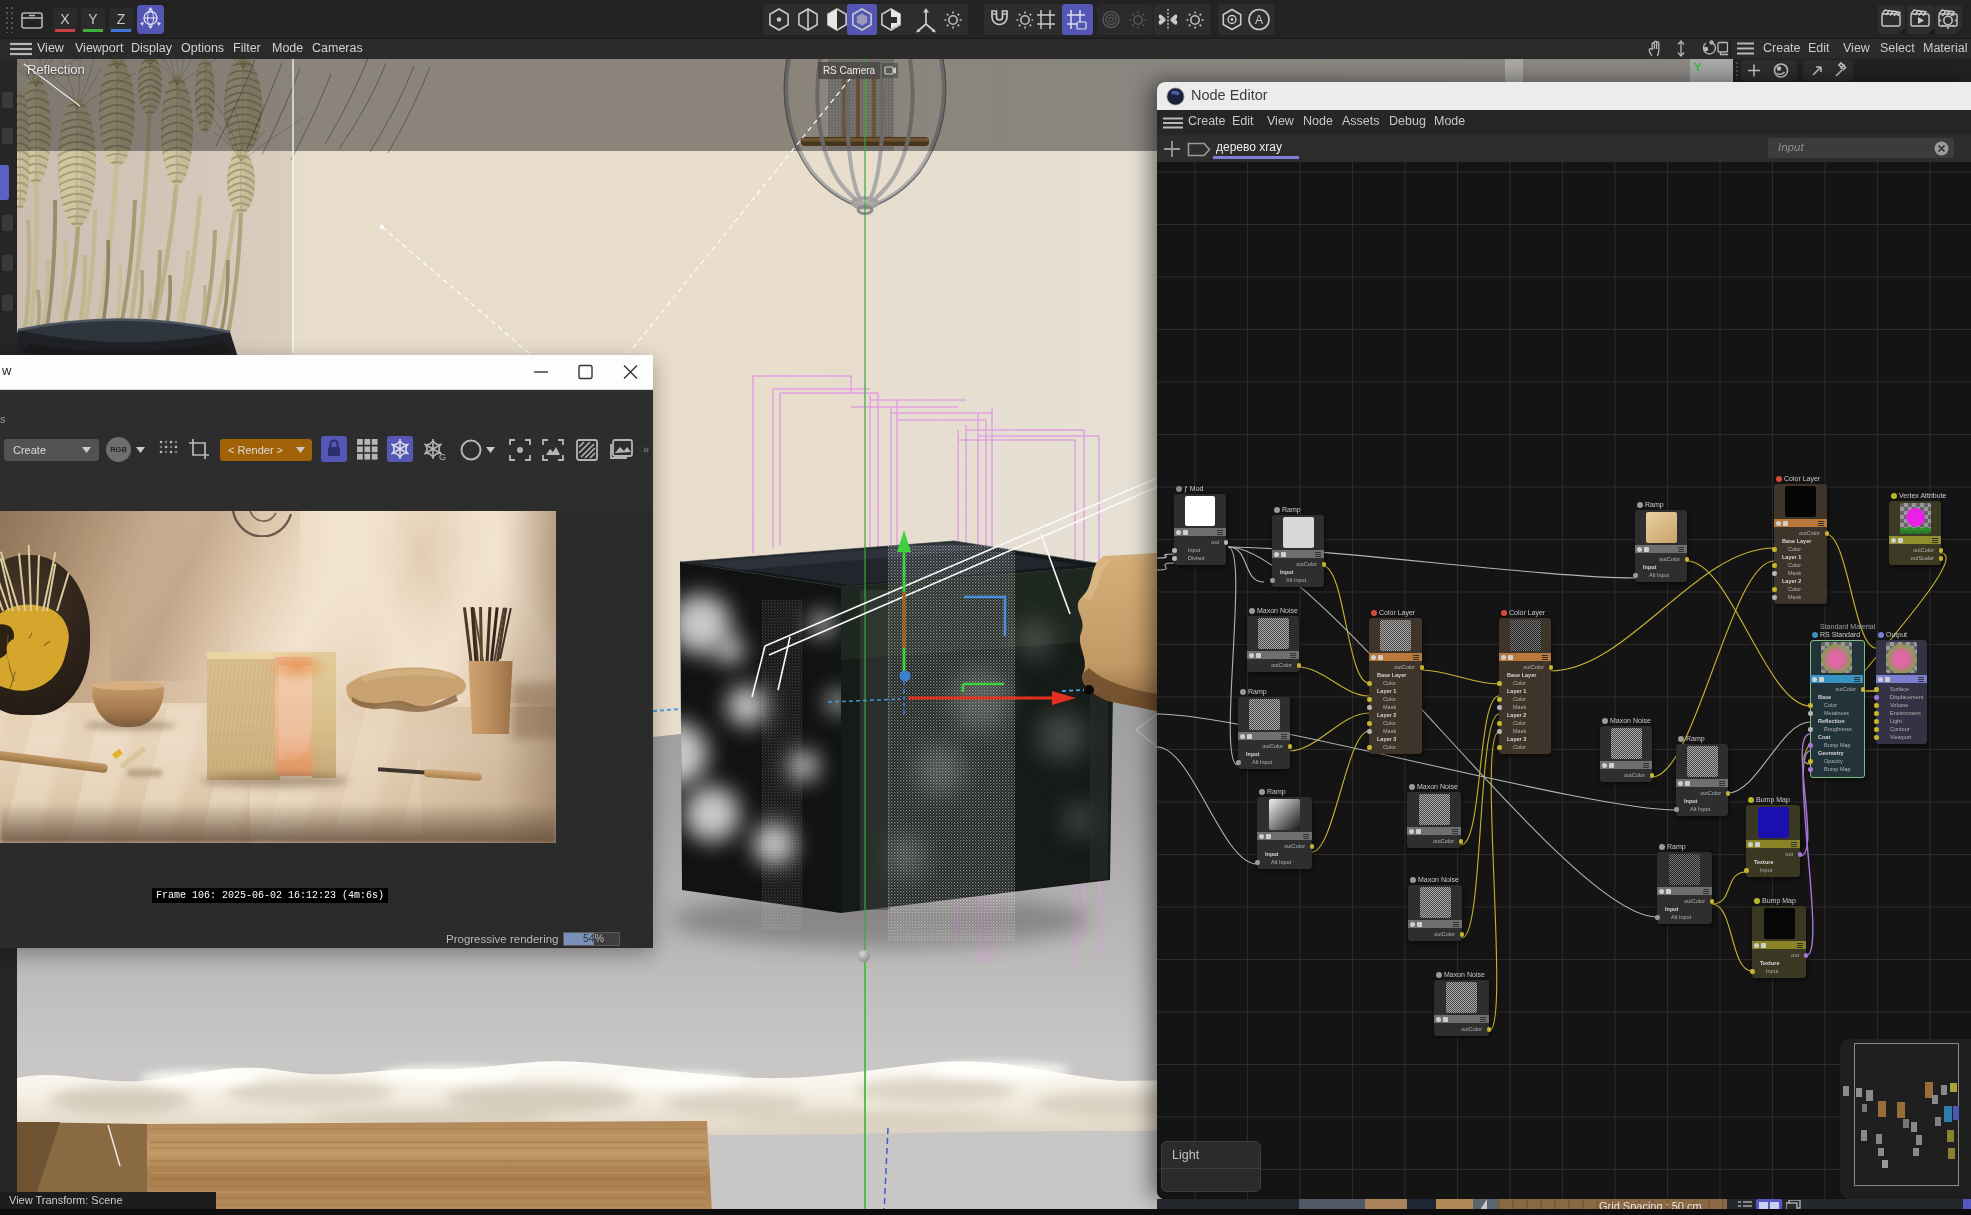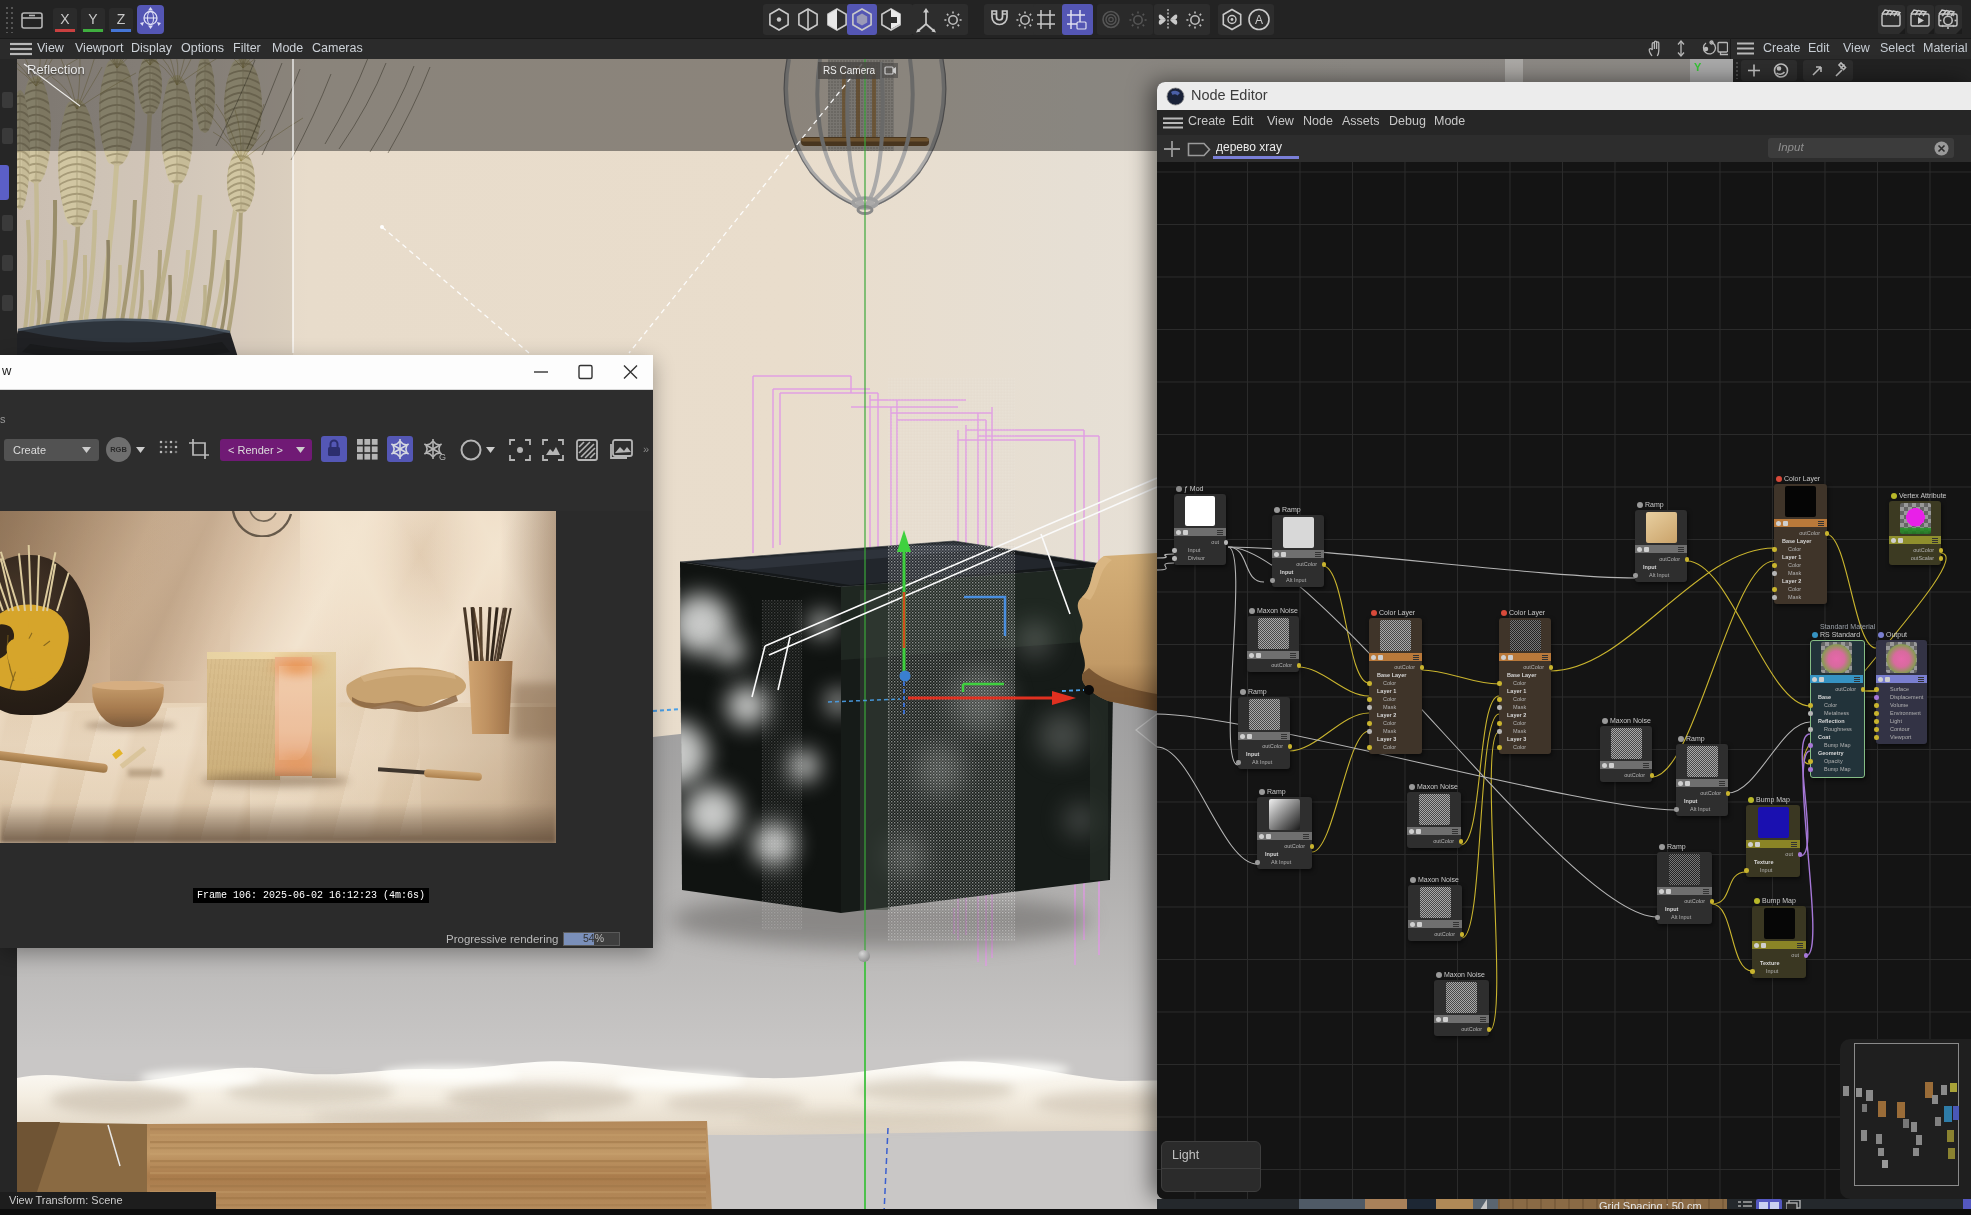--- a/index.html
+++ b/index.html
@@ -779,21 +779,21 @@
       <circle cx="13" cy="3" r="1.3" fill="#bbb"></circle>
       <circle cx="13" cy="8" r="1.3" fill="#777"></circle>
       <circle cx="13" cy="13" r="1.3" fill="#bbb"></circle>
       <circle cx="18" cy="3" r="1.3" fill="#777"></circle>
       <circle cx="18" cy="8" r="1.3" fill="#bbb"></circle>
       <circle cx="18" cy="13" r="1.3" fill="#777"></circle>
     </svg>
 <svg class="abs" style="left:188px;top:83px" width="22" height="22" viewBox="0 0 22 22">
       <path d="M5 1 V17 H21 M1 5 H17 V21" fill="none" stroke="#bbb" stroke-width="1.7"></path>
     </svg>
-<div class="abs" style="left:220px;top:84px;width:92px;height:22px;background:#701a75;border-radius:3px;color:#dcdcdc;font-size:11px;line-height:22px;padding-left:8px;box-sizing:border-box;">&lt; Render &gt;</div>
+<div class="abs" style="left:220px;top:84px;width:92px;height:22px;background:#a16207;border-radius:3px;color:#dcdcdc;font-size:11px;line-height:22px;padding-left:8px;box-sizing:border-box;">&lt; Render &gt;</div>
 <svg class="abs" style="left:296px;top:92px" width="10" height="7">
       <path d="M0 0 h9 l-4.5 6 z" fill="#ccc"></path>
     </svg>
 <div class="abs" style="left:321px;top:81px;width:26px;height:26px;background:#5457b5;border-radius:3px;"></div>
 <svg class="abs" style="left:321px;top:81px" width="26" height="26" viewBox="0 0 26 26">
       <rect x="7" y="11" width="12" height="9" rx="1.5" fill="#2c2e6e"></rect>
       <path d="M9.5 11 v-3 a3.5 3.5 0 0 1 7 0 v3" fill="none" stroke="#2c2e6e" stroke-width="2"></path>
     </svg>
 <svg class="abs" style="left:357px;top:84px" width="22" height="22">
       <rect x="0.0" y="0.0" width="5.8" height="5.8" fill="#b5b5b5"></rect>
@@ -957,21 +957,21 @@
 <div class="abs" style="left:513px;top:172px;width:56px;height:56px;background:rgba(118,90,64,0.45);filter:blur(5px);"></div>
 <div class="abs" style="left:378px;top:258px;width:50px;height:4px;background:#2d2824;transform:rotate(4deg);"></div>
 <div class="abs" style="left:424px;top:260px;width:58px;height:8px;background:linear-gradient(180deg,#d2ab77,#a87c48);border-radius:4px;transform:rotate(4deg);"></div>
 <div class="abs" style="left:-10px;top:246px;width:118px;height:9px;background:linear-gradient(180deg,#c59a66,#96703f);transform:rotate(7deg);border-radius:4px;"></div>
 <div class="abs" style="left:118px;top:244px;width:30px;height:5px;background:#ddcba2;transform:rotate(-38deg);"></div>
 <div class="abs" style="left:113px;top:240px;width:9px;height:6px;background:#e8b820;transform:rotate(-38deg);"></div>
 <div class="abs" style="left:128px;top:258px;width:34px;height:8px;background:rgba(120,95,65,0.4);filter:blur(2px);"></div>
 <div class="abs" style="left:0;top:292px;width:556px;height:40px;background:linear-gradient(180deg,rgba(110,88,68,0),rgba(84,66,50,0.85));filter:blur(2px);"></div>
 <div class="abs" style="left:0;top:0;width:556px;height:332px;background:rgba(198,156,114,0.12);"></div>
 </div>
-<div class="abs" style="left:152px;top:533px;height:15px;background:#000;color:#fff;font-family:'Liberation Mono',monospace;font-size:10px;line-height:15px;padding:0 4px;white-space:nowrap;margin-left:41px;">Frame 106: 2025-06-02 16:12:23 (4m:6s)</div>
+<div class="abs" style="left:152px;top:533px;height:15px;background:#000;color:#fff;font-family:'Liberation Mono',monospace;font-size:10px;line-height:15px;padding:0 4px;white-space:nowrap;">Frame 106: 2025-06-02 16:12:23 (4m:6s)</div>
 <div class="abs" style="left:446px;top:578px;font-size:11.5px;color:#b9b9b9;">Progressive rendering</div>
 <div class="abs" style="left:563px;top:577px;width:57px;height:14px;background:#3e3e3e;border:1px solid #5a5a5a;box-sizing:border-box;"></div>
 <div class="abs" style="left:564px;top:578px;width:30px;height:12px;background:#7a8fb9;"></div>
 <div class="abs" style="left:583px;top:577px;font-size:10.5px;color:#333;">54<span style="color:#bbb">%</span></div>
 </div>
 <div class="abs" style="left:1157px;top:82px;width:814px;height:1117px;background:#161616;border-radius:8px 0 0 8px;box-shadow:-6px 0 22px rgba(0,0,0,0.5);overflow:hidden;">
 <div class="abs" style="left:0;top:0;width:814px;height:28px;background:#ececec;"></div>
 <svg class="abs" style="left:9px;top:5px" width="19" height="19">
       <circle cx="9.5" cy="9.5" r="8.5" fill="#1a2238"></circle>
       <path d="M5 5 a7 7 0 0 1 9 1 l-2.5 2.5 a4 4 0 0 0 -5 -0.5 z" fill="#4a5fa8"></path>

